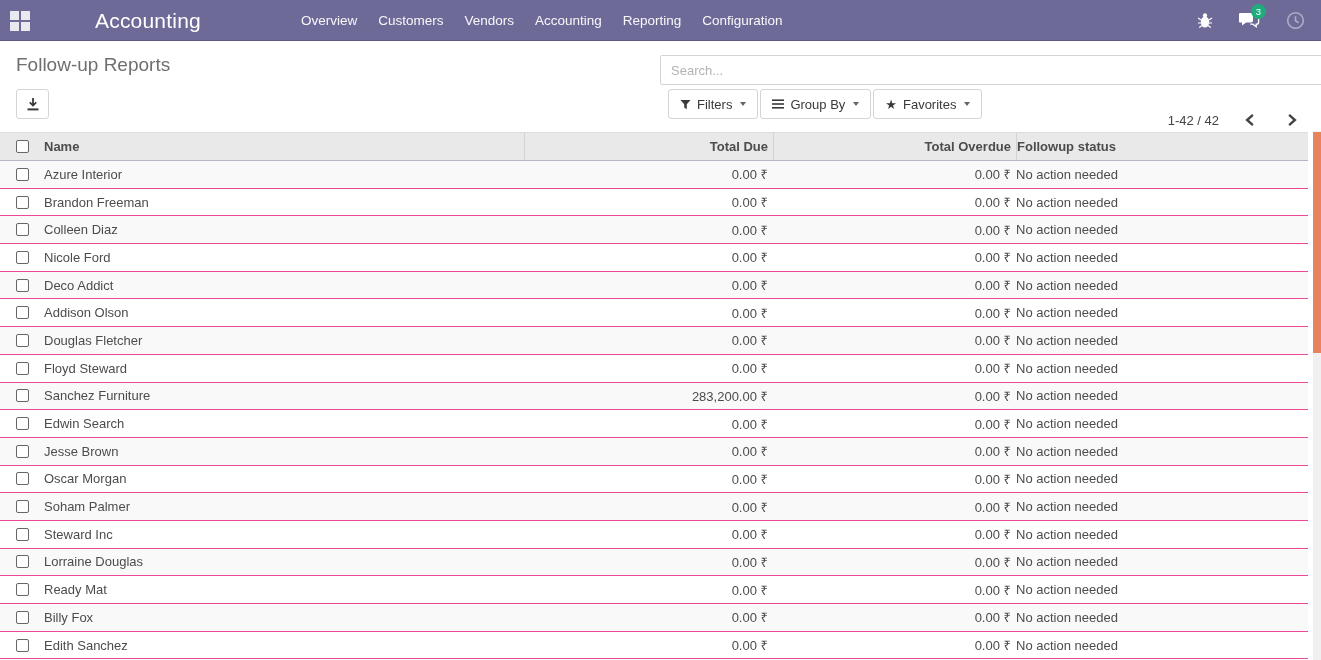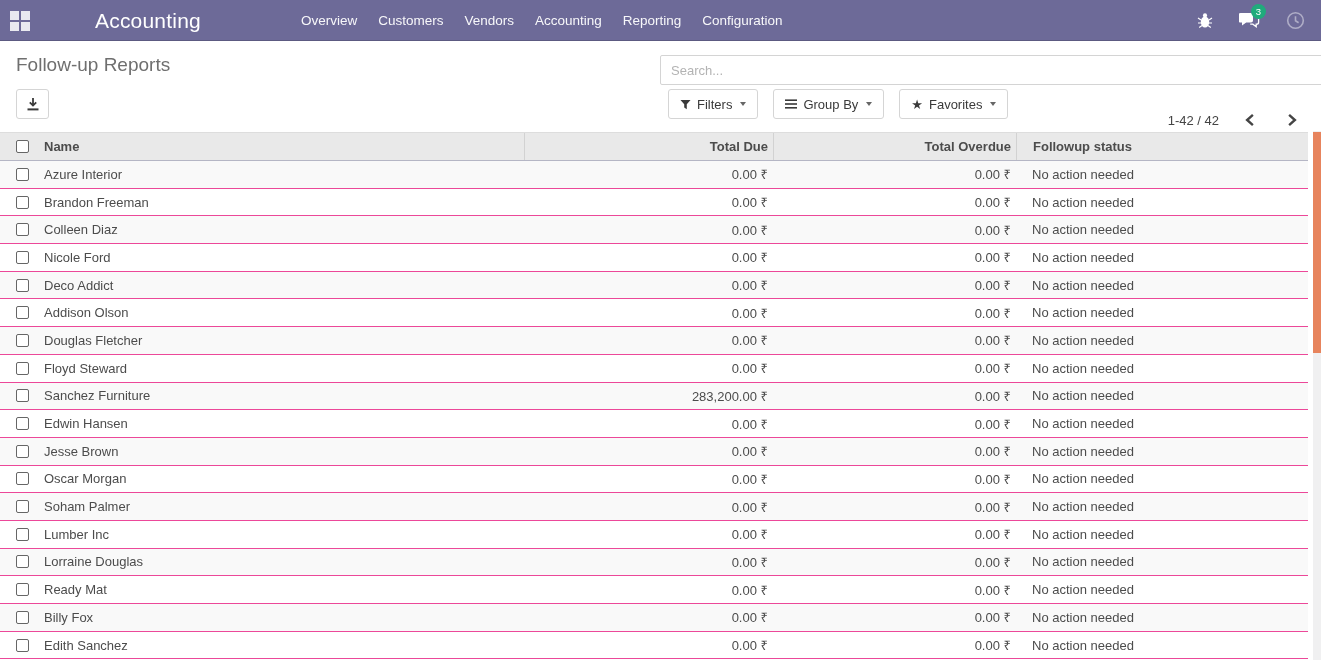--- a/index.html
+++ b/index.html
@@ -33,21 +33,21 @@
   .page-title { position:absolute; left:16px; top:13px; font-size:19px; color:#6f6f6f; }
   .export-btn { position:absolute; left:16px; top:48px; width:33px; height:30px; background:#fff;
                 border:1px solid #d5d5d5; border-radius:3px; display:flex; align-items:center;
                 justify-content:center; cursor:pointer; }
   .search-wrap { position:absolute; left:660px; top:14px; width:759px; height:30px; }
   .search-input { width:100%; height:100%; border:1px solid #d4d4d4; border-radius:2px;
                   padding:0 30px 0 10px; font-size:13px; color:#444;
                   font-family:"Liberation Sans", sans-serif; }
   .search-input::placeholder { color:#b3b3b3; }
   .search-btn { position:absolute; right:6px; top:6px; cursor:pointer; background:none; border:none; }
-  .controls { position:absolute; left:668px; top:48px; display:flex; gap:15px; }
+  .controls { position:absolute; left:668px; top:48px; display:flex; gap:2px; }
   .btn { height:30px; background:#fff; border:1px solid #d5d5d5; border-radius:3px; padding:0 11px;
          font-size:13px; color:#3a3a3a; display:inline-flex; align-items:center; gap:6px;
          cursor:pointer; font-family:"Liberation Sans", sans-serif; }
   .caret-d { width:0; height:0; border-left:3.5px solid transparent; border-right:3.5px solid transparent;
              border-top:4px solid #666; margin-left:2px; }
   .star { font-size:13px; color:#3a3a3a; }
   .pager { position:absolute; right:18px; top:64px; height:30px; display:flex; align-items:center;
            gap:20px; font-size:13px; color:#444; }
   .pg-btn { background:none; border:none; cursor:pointer; padding:4px 6px; display:flex; }
 
@@ -57,21 +57,21 @@
   .thead { display:flex; align-items:center; height:28px; background:var(--header_bg,#e9e9e9);
            border-bottom:1px solid #b5b6c5; font-weight:bold; }
   .th { cursor:pointer; }
   .tr { display:flex; align-items:center; height:27.7px; border-bottom:1px solid #ec4899;
         cursor:pointer; background:#fff; }
   .tbody .tr:nth-child(odd) { background:var(--row_stripe,#f9f9f9); }
   .td-check { width:40px; padding-left:16px; display:flex; align-items:center; }
   .col-name { width:484px; padding-left:4px; overflow:hidden; white-space:nowrap; }
   .col-due { width:249px; text-align:right; padding-right:5px; }
   .col-over { width:243px; text-align:right; padding-right:5px; }
-  .col-status { flex:1; padding-left:16px; }
+  .col-status { flex:1; padding-left:0; }
   .thead .col-due, .thead .col-over, .thead .col-status { border-left:1px solid #d2d2d2; height:100%;
         display:flex; align-items:center; }
   .thead .col-due, .thead .col-over { justify-content:flex-end; }
   input[type=checkbox] { appearance:none; -webkit-appearance:none; width:13px; height:13px;
         border:1px solid #666; border-radius:2px; background:#fff; cursor:pointer; }
 
   
   .scrollbar { position:absolute; right:0; top:131px; width:8px; height:529px; background:#f0f0f1; }
   .scroll-thumb { position:absolute; top:1px; left:0; width:8px; height:221px;
                   background:var(--scrollbar_thumb,#e7845d); cursor:grab; }
@@ -276,21 +276,21 @@
     <div class="col-name">Sanchez Furniture</div>
     <div class="col-due">283,200.00 ₹</div>
     <div class="col-over">0.00 ₹</div>
     <div class="col-status">No action needed</div>
   </div>
 
   <div class="tr">
     <div class="td-check">
       <input type="checkbox" style="">
     </div>
-    <div class="col-name">Edwin Hansen</div>
+    <div class="col-name">Edwin Search</div>
     <div class="col-due">0.00 ₹</div>
     <div class="col-over">0.00 ₹</div>
     <div class="col-status">No action needed</div>
   </div>
 
   <div class="tr">
     <div class="td-check">
       <input type="checkbox" style="">
     </div>
     <div class="col-name">Jesse Brown</div>
@@ -316,21 +316,21 @@
     <div class="col-name">Soham Palmer</div>
     <div class="col-due">0.00 ₹</div>
     <div class="col-over">0.00 ₹</div>
     <div class="col-status">No action needed</div>
   </div>
 
   <div class="tr">
     <div class="td-check">
       <input type="checkbox" style="">
     </div>
-    <div class="col-name">Lumber Inc</div>
+    <div class="col-name">Steward Inc</div>
     <div class="col-due">0.00 ₹</div>
     <div class="col-over">0.00 ₹</div>
     <div class="col-status">No action needed</div>
   </div>
 
   <div class="tr">
     <div class="td-check">
       <input type="checkbox" style="">
     </div>
     <div class="col-name">Lorraine Douglas</div>

